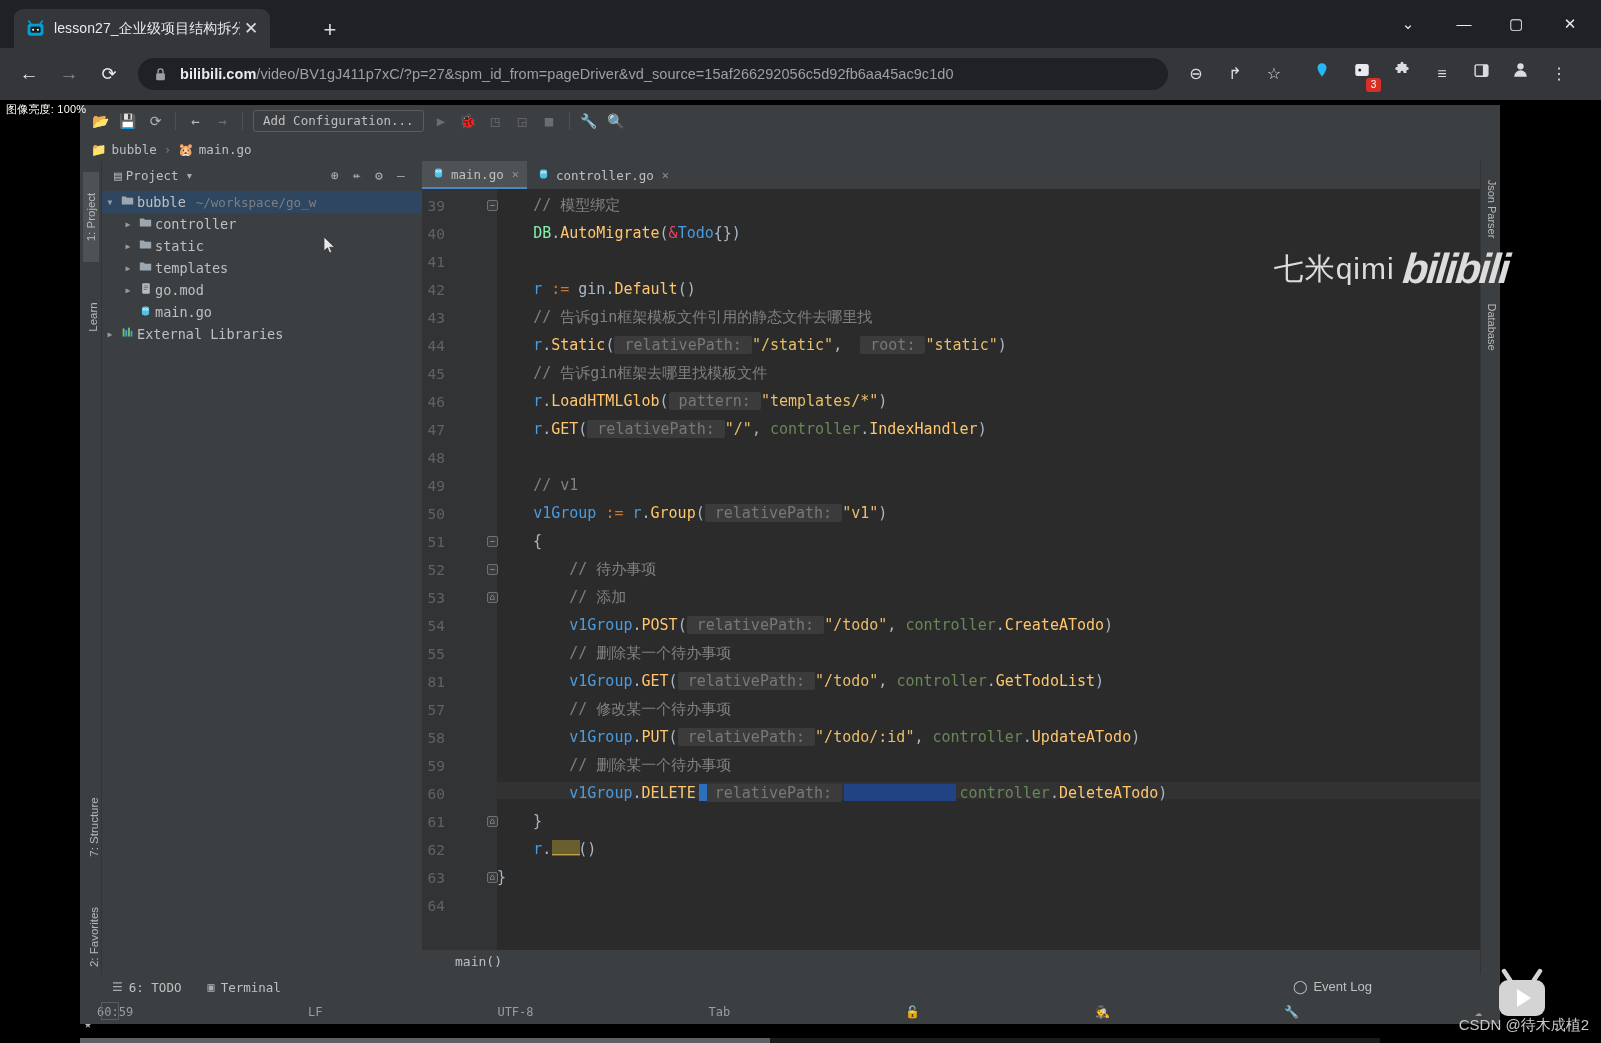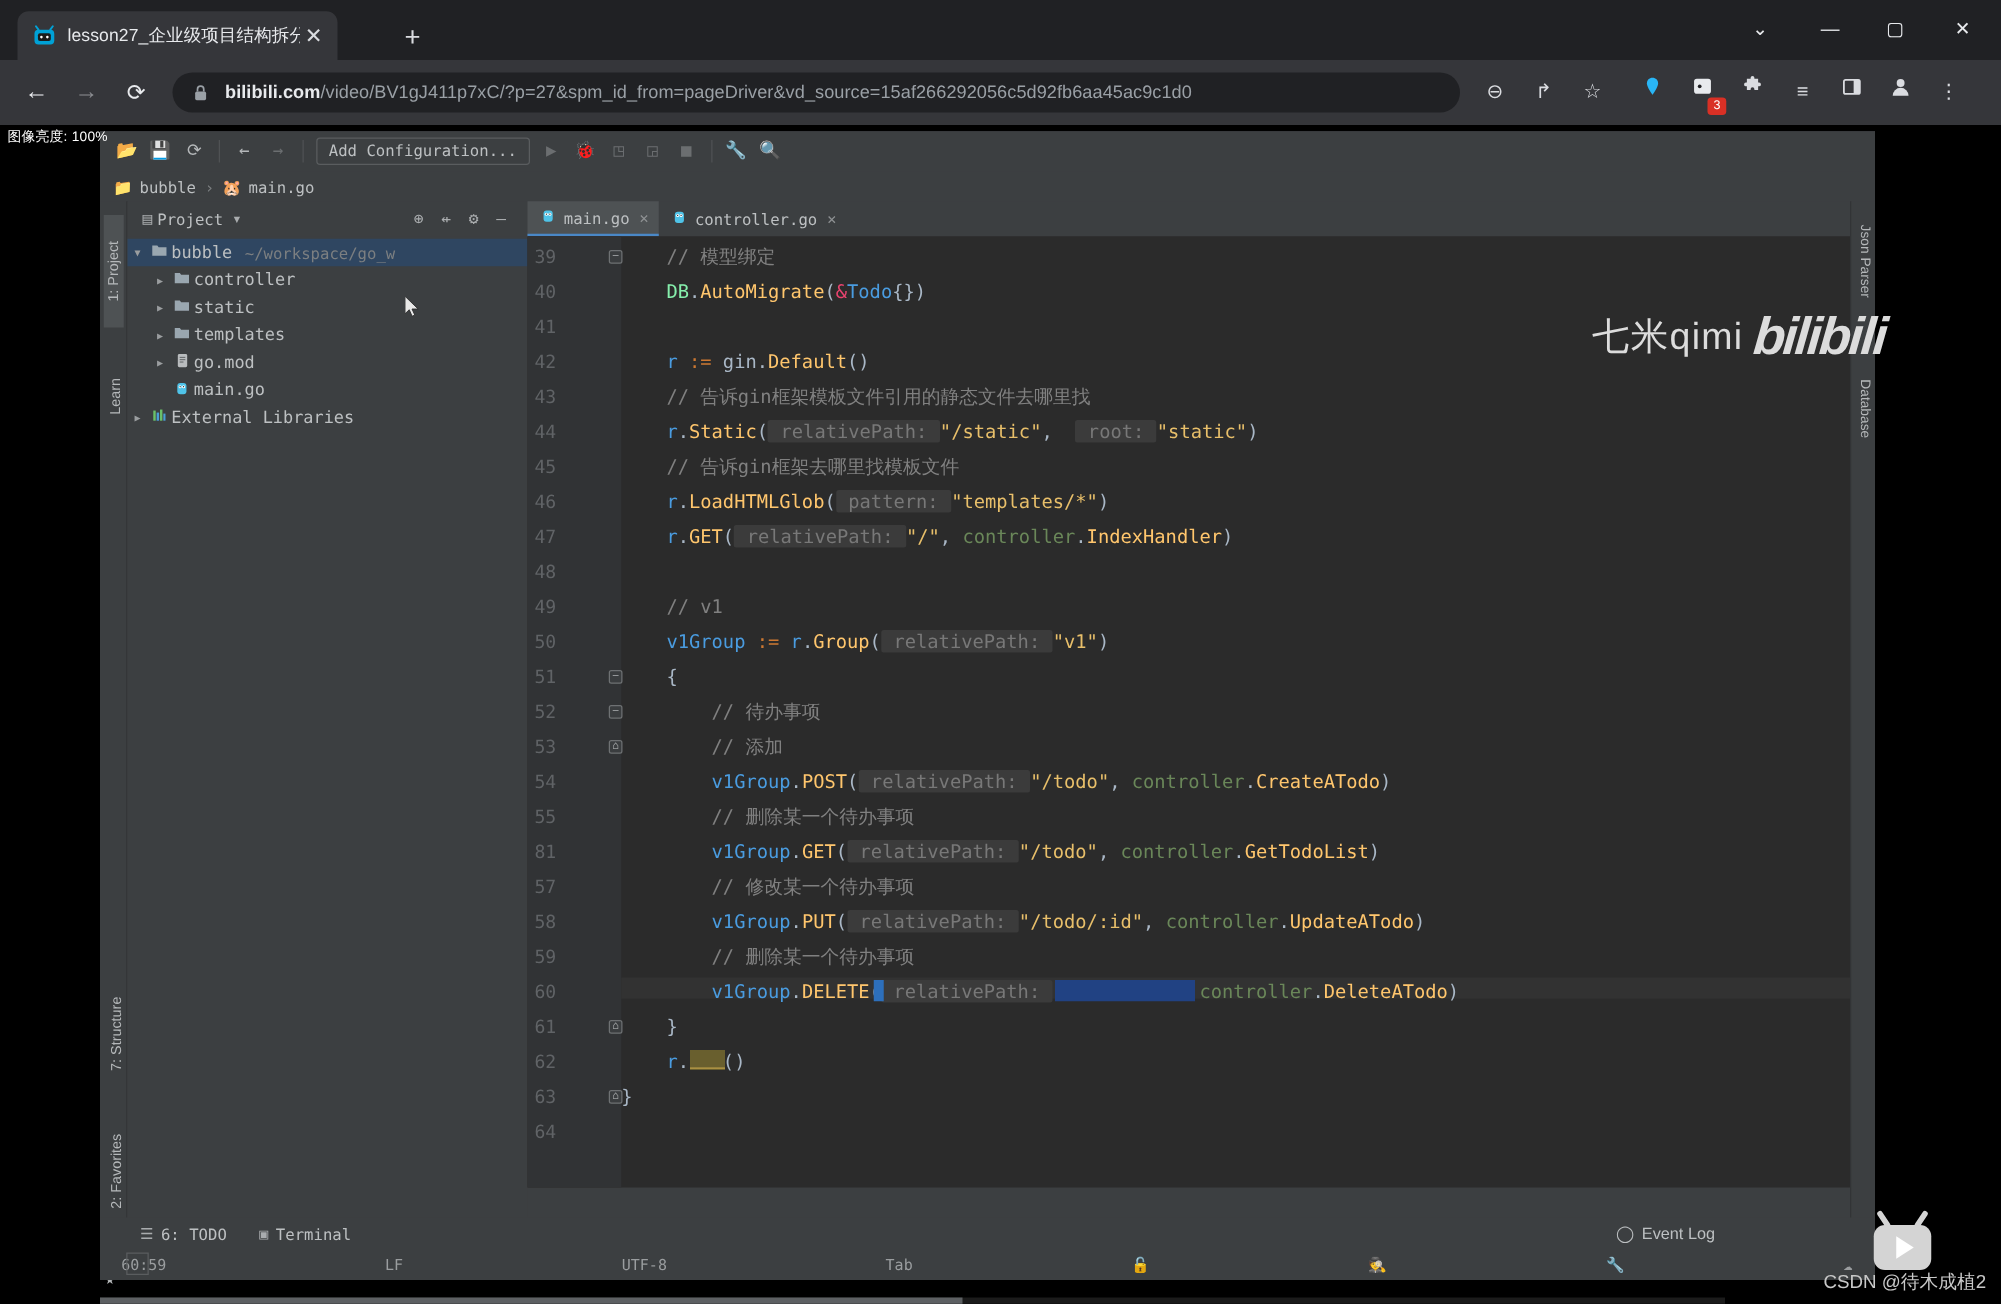--- a/index.html
+++ b/index.html
@@ -491,20 +491,21 @@
       <div id="edscroll">
         
         
         
         
         
         
       </div>
     </div>
 
+    <div id="ed-footer">main()</div>
 
     <div id="rightstrip">
       <div class="rvtab" id="rv-json">Json Parser</div>
       <div class="rvtab" id="rv-db">Database</div>
     </div>
 
     <div id="ide-tools">
       <span class="tool">
         <span class="ti">☰</span>
         <span>6: TODO</span>

